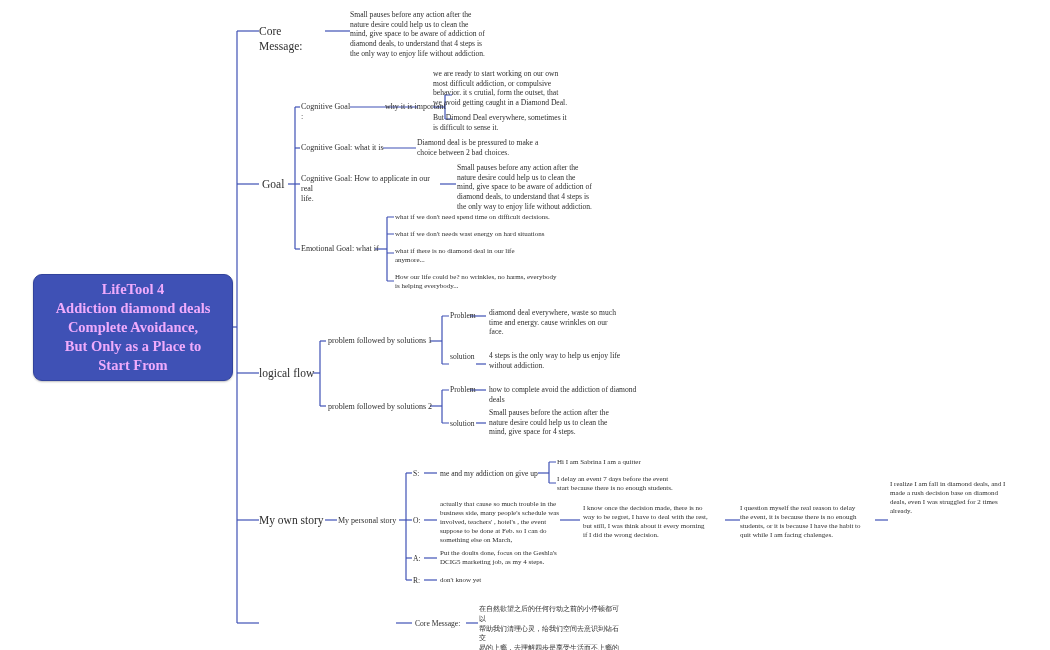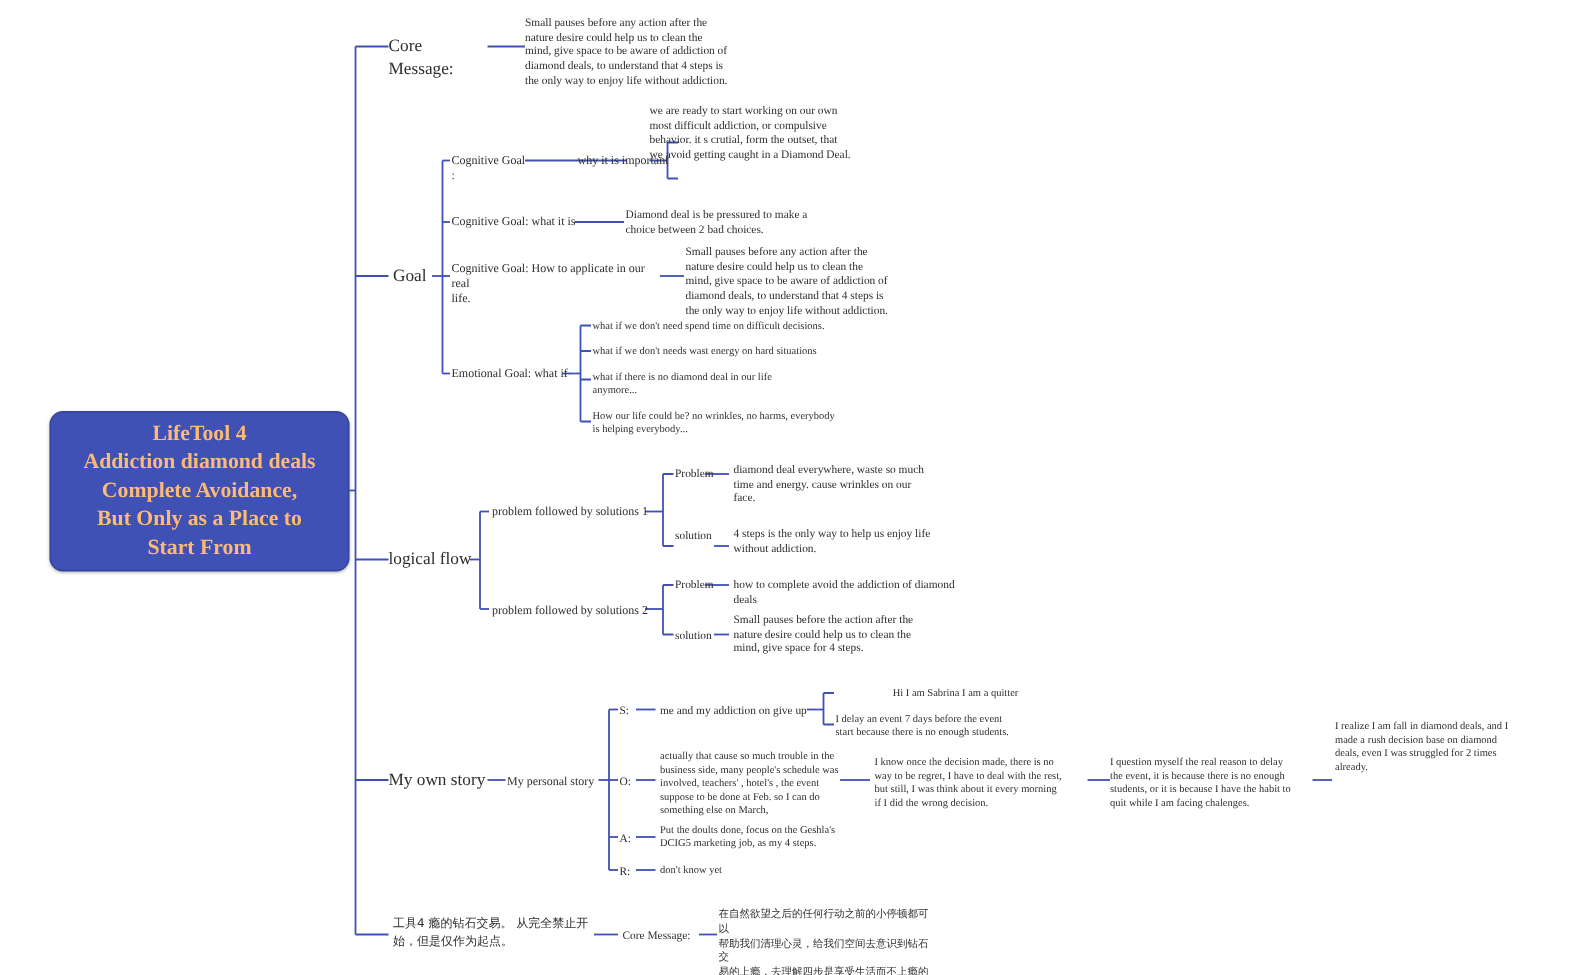--- a/index.html
+++ b/index.html
@@ -21,21 +21,21 @@
   #root-node{
     left:33px;top:274px;width:200px;height:107px;
     background:#3f51b5;
     border-radius:9px;
     border:1px solid #32439c;
     box-shadow:0 1px 2px rgba(0,0,0,.25);
     display:flex;align-items:center;justify-content:center;
     box-sizing:border-box;
   }
   #root-node .root-text{
-    color:#fdba74;
+    color:#f0abfc;
     font-weight:bold;
     font-size:14.5px;
     line-height:1.32;
     text-align:center;
     padding:0 8px;
     white-space:pre-line;
     font-family:"Liberation Serif", serif;
   }
 
   
@@ -147,20 +147,22 @@
 the only way to enjoy life without addiction.</div>
 
   <div class="lbl lvl1" style="left:262px;top:177px;width:40px;">Goal</div>
 
   <div class="lbl lvl2" style="left:301px;top:102px;width:52px;">Cognitive Goal :</div>
   <div class="lbl lvl2" style="left:350px;top:102px;width:72px;padding-left:35px;">why it is important</div>
   <div class="lbl lvl3" style="left:433px;top:69px;width:150px;">we are ready to start working on our own
 most difficult addiction, or compulsive
 behavior. it s crutial, form the outset, that
 we avoid getting caught in a Diamond Deal.</div>
+  <div class="lbl lvl3" style="left:433px;top:113px;width:150px;">But Dimond Deal everywhere, sometimes it
+is difficult to sense it.</div>
 
   <div class="lbl lvl2" style="left:301px;top:143px;width:86px;">Cognitive Goal:  what it is</div>
   <div class="lbl lvl3" style="left:417px;top:138px;width:155px;">Diamond deal is be pressured to make a
 choice between 2 bad choices.</div>
 
   <div class="lbl lvl2" style="left:301px;top:174px;width:142px;">Cognitive Goal: How to applicate in our real
 life.</div>
   <div class="lbl lvl3" style="left:457px;top:163px;width:160px;">Small pauses before any action after the
 nature desire could help us to clean the
 mind, give space to be aware of addiction of
@@ -193,21 +195,21 @@
   <div class="lbl lvl3" style="left:450px;top:419px;width:42px;">solution</div>
   <div class="lbl lvl3" style="left:489px;top:408px;width:148px;">Small pauses before the action after the
 nature desire could help us to clean the
 mind, give space for 4 steps.</div>
 
   <div class="lbl lvl1" style="left:259px;top:513px;width:70px;">My own story</div>
   <div class="lbl lvl2" style="left:338px;top:516px;width:62px;">My personal story</div>
 
   <div class="lbl lvl3" style="left:413px;top:469px;width:16px;">S:</div>
   <div class="lbl lvl3" style="left:440px;top:469px;width:100px;">me and my addiction on give up</div>
-  <div class="lbl lvl4" style="left:557px;top:458px;width:160px;text-align:center;">Hi I am Sabrina I am a quitter</div>
+  <div class="lbl lvl4" style="left:557px;top:458px;width:160px;">Hi I am Sabrina I am a quitter</div>
   <div class="lbl lvl4" style="left:557px;top:475px;width:160px;">I delay an event 7 days before the event
 start because there is no enough students.</div>
 
   <div class="lbl lvl3" style="left:413px;top:516px;width:16px;">O:</div>
   <div class="lbl lvl4" style="left:440px;top:500px;width:125px;">actually that cause so much trouble in the
 business side, many people's schedule was
 involved,  teachers' , hotel's , the event
 suppose to be done at Feb. so I can do
 something else on March,</div>
   <div class="lbl lvl4" style="left:583px;top:504px;width:145px;">I know once the decision made,  there is no
@@ -223,21 +225,19 @@
 deals, even I was struggled for 2 times
 already.</div>
 
   <div class="lbl lvl3" style="left:413px;top:554px;width:16px;">A:</div>
   <div class="lbl lvl4" style="left:440px;top:549px;width:145px;">Put the doults done, focus on the Geshla's
 DCIG5 marketing job, as my 4 steps.</div>
 
   <div class="lbl lvl3" style="left:413px;top:576px;width:16px;">R:</div>
   <div class="lbl lvl4" style="left:440px;top:576px;width:120px;">don't know yet</div>
 
-  <div class="lbl lvl2 cjk" style="left:262px;top:610px;width:140px;line-height:1.45;">工具4 瘾的钻石交易。 从完全禁止开
-始，但是仅作为起点。</div>
   <div class="lbl lvl3" style="left:415px;top:619px;width:56px;">Core Message:</div>
   <div class="lbl lvl4 cjk" style="left:479px;top:605px;width:146px;line-height:1.4;">在自然欲望之后的任何行动之前的小停顿都可以
 帮助我们清理心灵，给我们空间去意识到钻石交
 易的上瘾，去理解四步是享受生活而不上瘾的唯
 一方法。</div>
 
 </div>
 
 </body></html>

